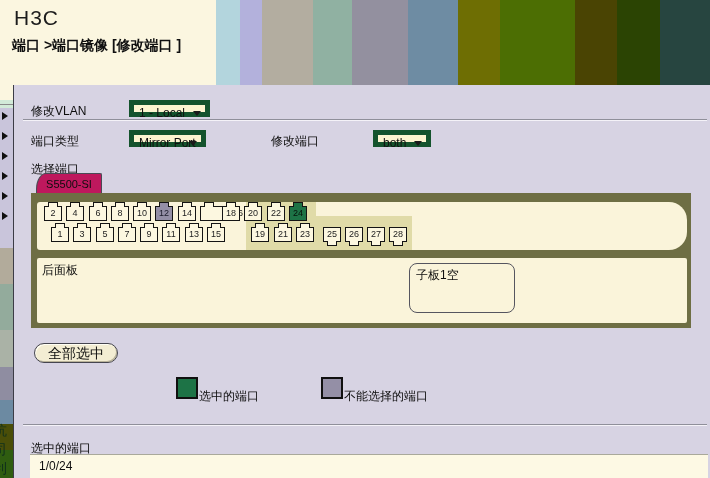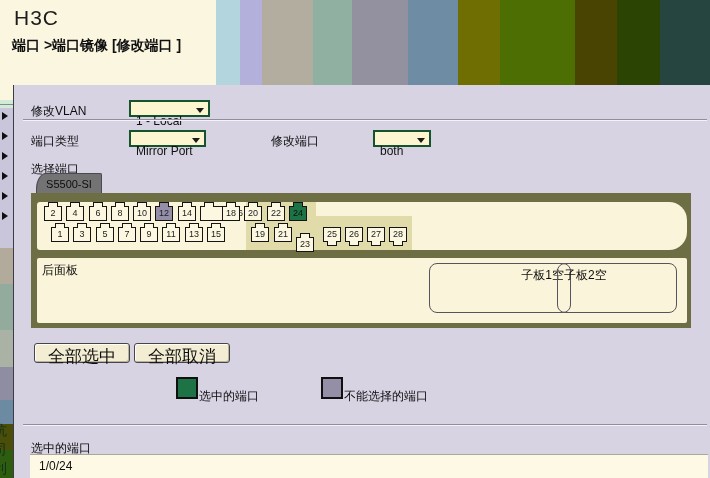--- a/index.html
+++ b/index.html
@@ -68,37 +68,37 @@
 
   
   .panel {
     position:absolute; left:13px; top:85px; width:697px; height:393px;
     background:#d7d3e3; border-left:1px solid #3c3c46;
   }
   .lbl { position:absolute; font-size:12px; color:#0d0d0d; white-space:nowrap; }
 
   .select {
     position:absolute; height:17px; background:#fdf5d0;
-    border:2px solid #14532d; font-size:12px; line-height:15px;
-    padding:12px 16px 0 5px; color:#101010; cursor:default; white-space:nowrap;
+    border:5px solid #14532d; font-size:12px; line-height:15px;
+    padding:1px 16px 0 5px; color:#101010; cursor:default; white-space:nowrap;
   }
   .select .arr { position:absolute; right:4px; top:6px; width:0; height:0;
     border-left:4px solid transparent; border-right:4px solid transparent; border-top:5px solid #1a1a1a; }
 
   .divider { position:absolute; left:9px; width:684px; height:2px;
     border-top:1px solid #8f8f9a; border-bottom:1px solid #f4f2f8; }
   .divider1 { top:34px; }
   .divider2 { top:339px; }
 
   
   .devtab {
     position:absolute; left:22px; top:88px; width:66px; height:21px;
     border:1px solid #4a4a55; border-bottom:none;
     border-radius:10px 2px 0 0 / 16px 2px 0 0;
-    background:#737373; font-size:11px; text-align:center; line-height:20px; color:#0d0d0d;
+    background:#be185d; font-size:11px; text-align:center; line-height:20px; color:#0d0d0d;
   }
   .chassis {
     position:absolute; left:17px; top:108px; width:660px; height:135px;
     background:var(--chassis,#6e6e44);
   }
   .frontpanel {
     position:absolute; left:6px; top:9px; width:650px; height:48px;
     background:#faf4da; border-radius:3px 18px 18px 3px;
   }
   .hl { position:absolute; background:#e0dba8; }
@@ -124,28 +124,28 @@
   .rearpanel {
     position:absolute; left:6px; top:65px; width:650px; height:65px;
     background:#faf4da; border-radius:2px;
   }
   .rearlabel { position:absolute; left:5px; top:4px; font-size:12px; color:#0d0d0d; }
   .subboard {
     position:absolute; top:5px; height:50px;
     border:1px solid #55555f; border-radius:8px;
     font-size:12px; padding:3px 6px; color:#0d0d0d; background:transparent;
   }
-  .sb1 { left:392px; width:142px;text-align:right; }
+  .sb1 { left:372px; width:106px; }
   .sb2 { left:520px; width:120px; }
 
   
   .btnrow { position:absolute; left:20px; top:258px; display:flex; gap:4px; }
   .btn {
-    height:20px; padding:1px 13px 2px; font-size:17px; color:#0d0d0d;
-    background:#f3edd3; border:1px solid #45454f; border-radius:3px;
+    height:20px; padding:1px 13px 2px; font-size:14px; color:#0d0d0d;
+    background:#f3edd3; border:1px solid #45454f; border-radius:10px;
     box-shadow:inset 1px 1px 0 #fffef4, inset -1px -1px 0 #b9b39a;
     font-family:inherit; cursor:pointer; white-space:nowrap;text-align:right;
   }
 
   
   .swatch { position:absolute; width:22px; height:22px; border:2px solid #101010; }
   .sw-sel { left:162px; top:292px; background:var(--selected,#1d7346); }
   .sw-dis { left:307px; top:292px; background:var(--unselectable,#948fa6); }
   .leglbl { position:absolute; font-size:12px; color:#0d0d0d; white-space:nowrap; }
   .lg1 { left:185px; top:303px; }
@@ -243,36 +243,34 @@
           <div class="port tab-top" style="left: 36px; top: 25px;">3</div>
           <div class="port tab-top" style="left: 59px; top: 25px;">5</div>
           <div class="port tab-top" style="left: 81px; top: 25px;">7</div>
           <div class="port tab-top" style="left: 103px; top: 25px;">9</div>
           <div class="port tab-top" style="left: 125px; top: 25px;">11</div>
           <div class="port tab-top" style="left: 148px; top: 25px;">13</div>
           <div class="port tab-top" style="left: 170px; top: 25px;">15</div>
           <div class="port tab-top" style="left: 192px; top: 25px; margin-top: 44px;">17</div>
           <div class="port tab-top" style="left: 214px; top: 25px;">19</div>
           <div class="port tab-top" style="left: 237px; top: 25px;">21</div>
-          <div class="port tab-top" style="left: 259px; top: 35px;">23</div>
+          <div class="port tab-top" style="left: 259px; top: 25px;">23</div>
           <div class="port tab-bottom" style="left: 286px; top: 25px;">25</div>
           <div class="port tab-bottom" style="left: 308px; top: 25px;">26</div>
           <div class="port tab-bottom" style="left: 330px; top: 25px;">27</div>
           <div class="port tab-bottom" style="left: 352px; top: 25px;">28</div>
         </div>
       <div class="rearpanel">
         <div class="rearlabel">后面板</div>
         <div class="subboard sb1">子板1空</div>
-        <div class="subboard sb2">子板2空</div>
       </div>
     </div>
 
     <div class="btnrow">
       <button class="btn">全部选中</button>
-      <button class="btn">全部取消</button>
     </div>
 
     <div class="swatch sw-sel"></div>
     <div class="leglbl lg1">选中的端口</div>
     <div class="swatch sw-dis"></div>
     <div class="leglbl lg2">不能选择的端口</div>
 
     <div class="divider divider2"></div>
 
     <div class="lbl" style="left:17px; top:355px;">选中的端口</div>

